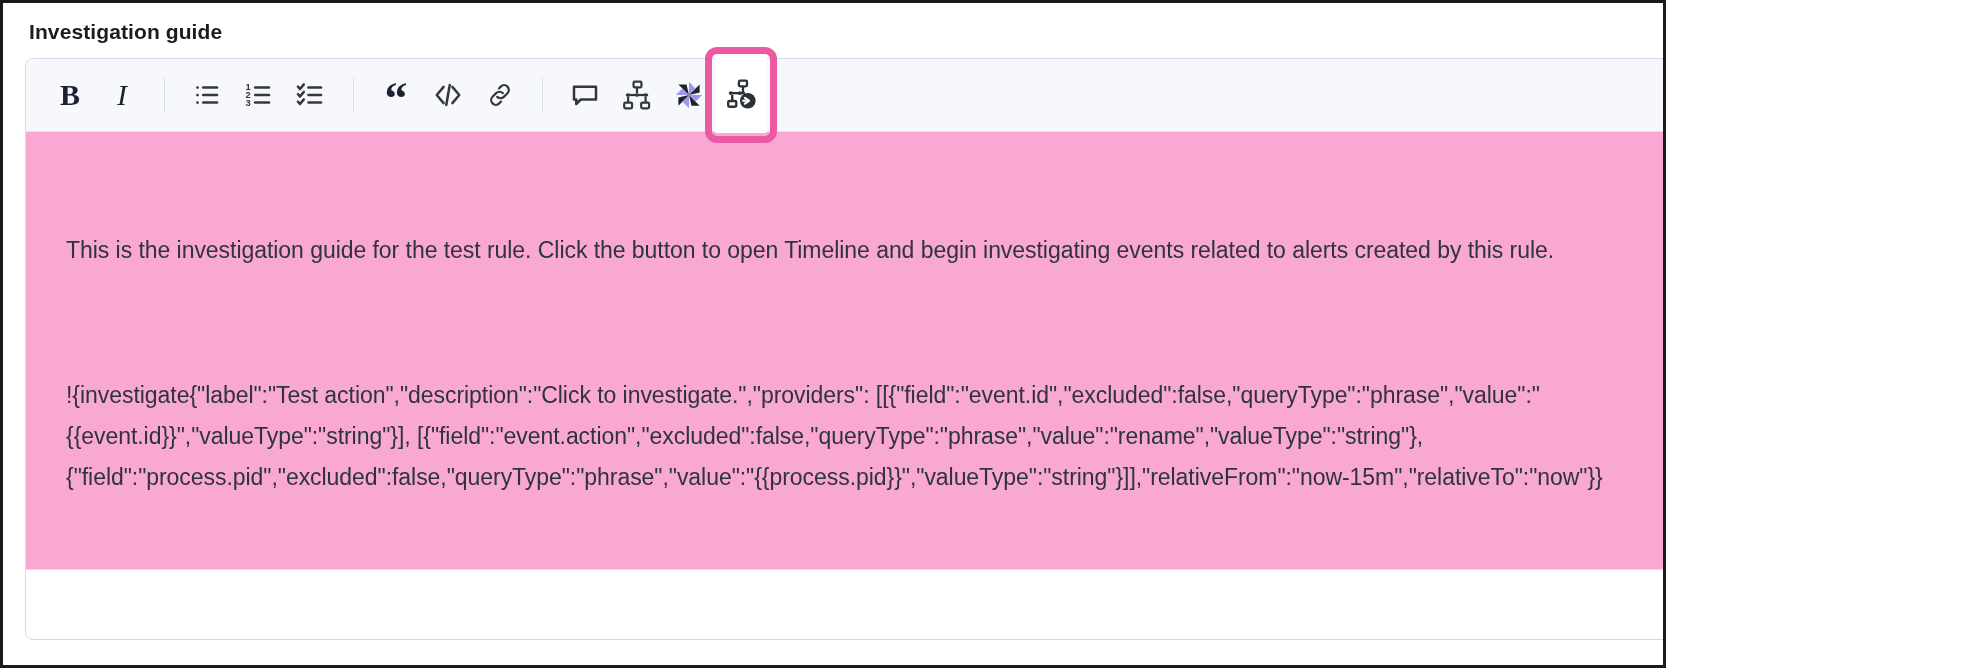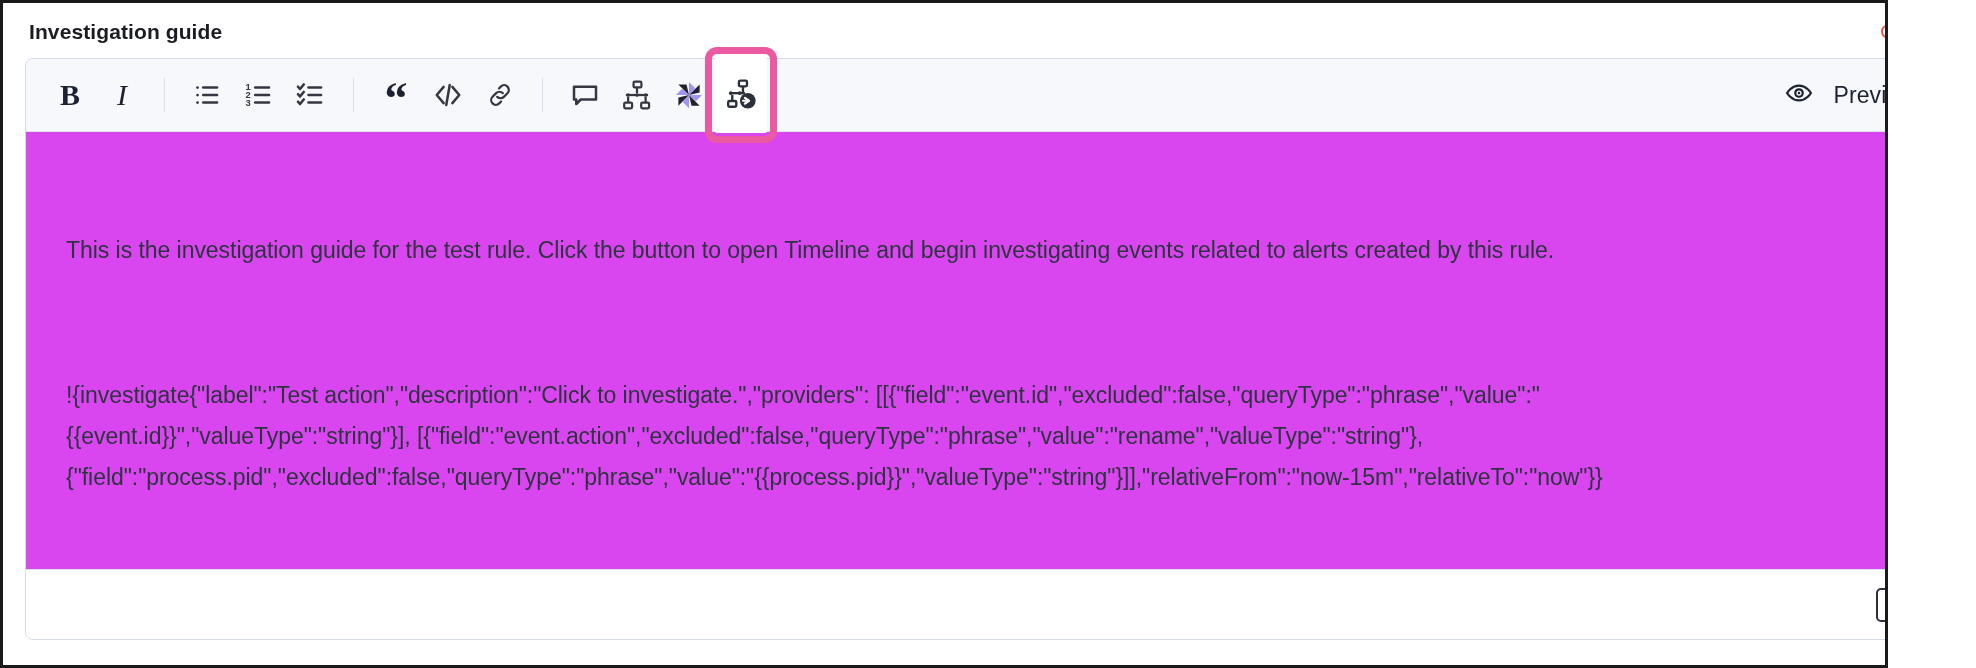--- a/index.html
+++ b/index.html
@@ -6,21 +6,21 @@
 
   html, body {
     width: 1976px;
     height: 668px;
     background: #ffffff;
     font-family: "Liberation Sans", sans-serif;
   }
 
   .screen {
     position: relative;
-    width: 1888px;
+    width: 1666px;
     height: 668px;
     background: #ffffff;
     border: 3px solid #1a1a1a;
     overflow: hidden;
   }
 
   
   .field-header {
     position: absolute;
     left: 0; top: 0;
@@ -126,21 +126,21 @@
     font-size: 23px;
     font-weight: 400;
     color: #1d2230;
     letter-spacing: 0.1px;
   }
 
   
   .text-area {
     position: relative;
     height: 437px;
-    background: #d946ef;
+    background: #f9a8d4;
     overflow: hidden;
     padding: 16px 40px 0 40px;
   }
   .doc {
     font-size: 23px;
     line-height: 41px;
     color: #2e3340;
     width: 1800px;
     white-space: pre-wrap;
     word-break: break-word;

